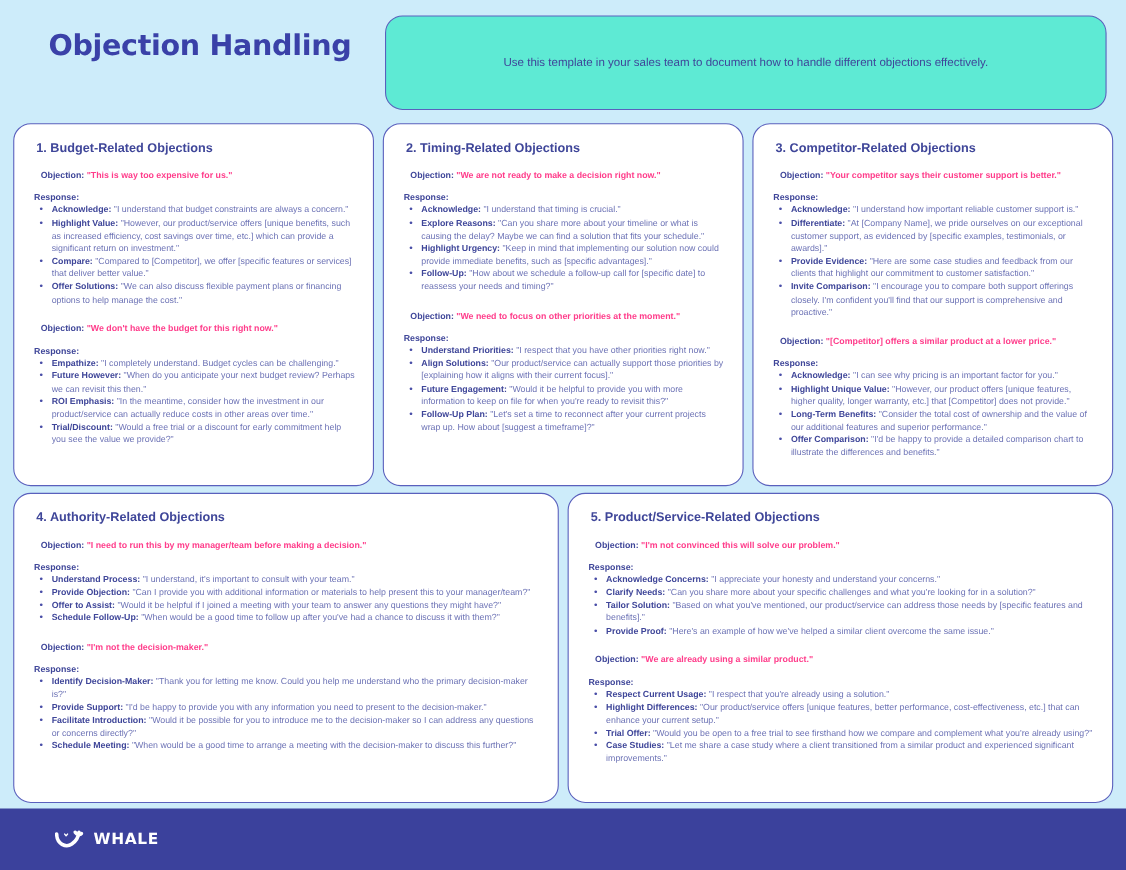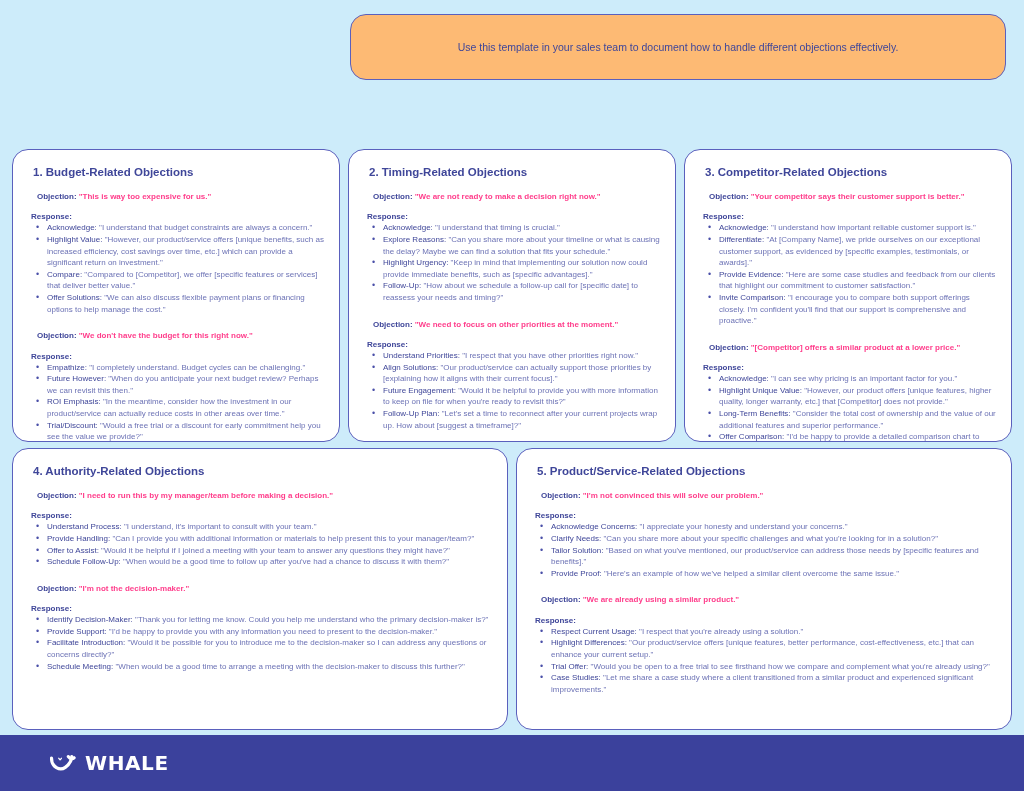--- a/index.html
+++ b/index.html
@@ -51,22 +51,22 @@
     height: 22px;
     position: relative;
     flex: 0 0 auto;
   }
   .whale-mark svg { display:block; }
 
   .intro-box {
     flex: 1;
     margin-left: 6px;
     margin-right: 4px;
-    height: 66px;
-    background: #fdba74;
+    height: 86px;
+    background: #5eead4;
     border: 1.5px solid #5a60bd;
     border-radius: 16px;
     display: flex;
     align-items: center;
     justify-content: center;
     padding: 2px 24px;
   }
   .intro-text {
     font-size: 10.5px;
     color: #3f4699;
@@ -88,21 +88,21 @@
     height: 288px;
   }
 
   .card {
     background: #ffffff;
     border: 1.5px solid #5a60bd;
     border-radius: 16px;
     padding: 16px 14px 10px 14px;
     overflow: hidden;
   }
-  .grid-top .card { flex: 1 1 0; margin-top: 37px; }
+  .grid-top .card { flex: 1 1 0; }
   .grid-bottom .card { flex: 1 1 0; }
 
   .card-title {
     font-size: 11.5px;
     font-weight: bold;
     color: #3f4699;
     margin-bottom: 14px;
     padding-left: 6px;
   }
 
@@ -140,21 +140,21 @@
   ul.response-list li::before {
     content: "\2022";
     position: absolute;
     left: 5px;
     top: -1px;
     color: #4a4fa8;
     font-size: 9px;
   }
   ul.response-list li b {
     color: #3f4699;
-    font-weight: normal;
+    font-weight: bold;
   }
 
   .block { margin-bottom: 4px; }
   .block.spaced { margin-top: 14px; }
 
   
   .footer {
     position: absolute;
     left: 0;
     bottom: 0;
@@ -168,21 +168,21 @@
   .footer-logo {
     display: flex;
     align-items: center;
     gap: 9px;
     width: 300px;
   }
   .footer-logo-mark { width: 26px; height: 18px; flex: 0 0 auto; }
   .footer-logo-text {
     font-family: "DejaVu Sans", sans-serif;
     font-weight: bold;
-    font-size: 20px;
+    font-size: 14px;
     letter-spacing: 0.6px;
     color: #ffffff;
   }
   .footer-cta {
     flex: 1;
     text-align: right;
     font-family: "DejaVu Sans", sans-serif;
     font-weight: bold;
     font-size: 14px;
     color: #ffffff;
@@ -193,20 +193,21 @@
     text-decoration: underline;
     text-decoration-color: #ff3d8b;
   }
 </style>
 </head>
 <body>
 
 <div class="header">
   <div class="title-block">
     <div class="page-title">
+      <span class="tline">Objection Handling</span>
     </div>
   </div>
 
   <div class="intro-box">
     <div class="intro-text">Use this template in your sales team to document how to handle different objections effectively.</div>
   </div>
 </div>
 
 <div class="grid-top">
   <div class="card">
@@ -288,21 +289,21 @@
 
 <div class="grid-bottom">
   <div class="card">
     <div class="card-title">4. Authority-Related Objections</div>
     <div class="card-body">
         <div class="block">
           <div class="objection-line"><span class="objection-label">Objection: </span><span class="objection-quote">"I need to run this by my manager/team before making a decision."</span></div>
           <div class="response-label">Response:</div>
           <ul class="response-list">
             <li><b>Understand Process:</b> "I understand, it's important to consult with your team."</li>
-            <li><b>Provide Handling:</b> "Can I provide you with additional information or materials to help present this to your manager/team?"</li>
+            <li><b>Provide Objection:</b> "Can I provide you with additional information or materials to help present this to your manager/team?"</li>
             <li><b>Offer to Assist:</b> "Would it be helpful if I joined a meeting with your team to answer any questions they might have?"</li>
             <li><b>Schedule Follow-Up:</b> "When would be a good time to follow up after you've had a chance to discuss it with them?"</li>
           </ul>
         </div>
         <div class="block spaced">
           <div class="objection-line"><span class="objection-label">Objection: </span><span class="objection-quote">"I'm not the decision-maker."</span></div>
           <div class="response-label">Response:</div>
           <ul class="response-list">
             <li><b>Identify Decision-Maker:</b> "Thank you for letting me know. Could you help me understand who the primary decision-maker is?"</li>
             <li><b>Provide Support:</b> "I'd be happy to provide you with any information you need to present to the decision-maker."</li>

